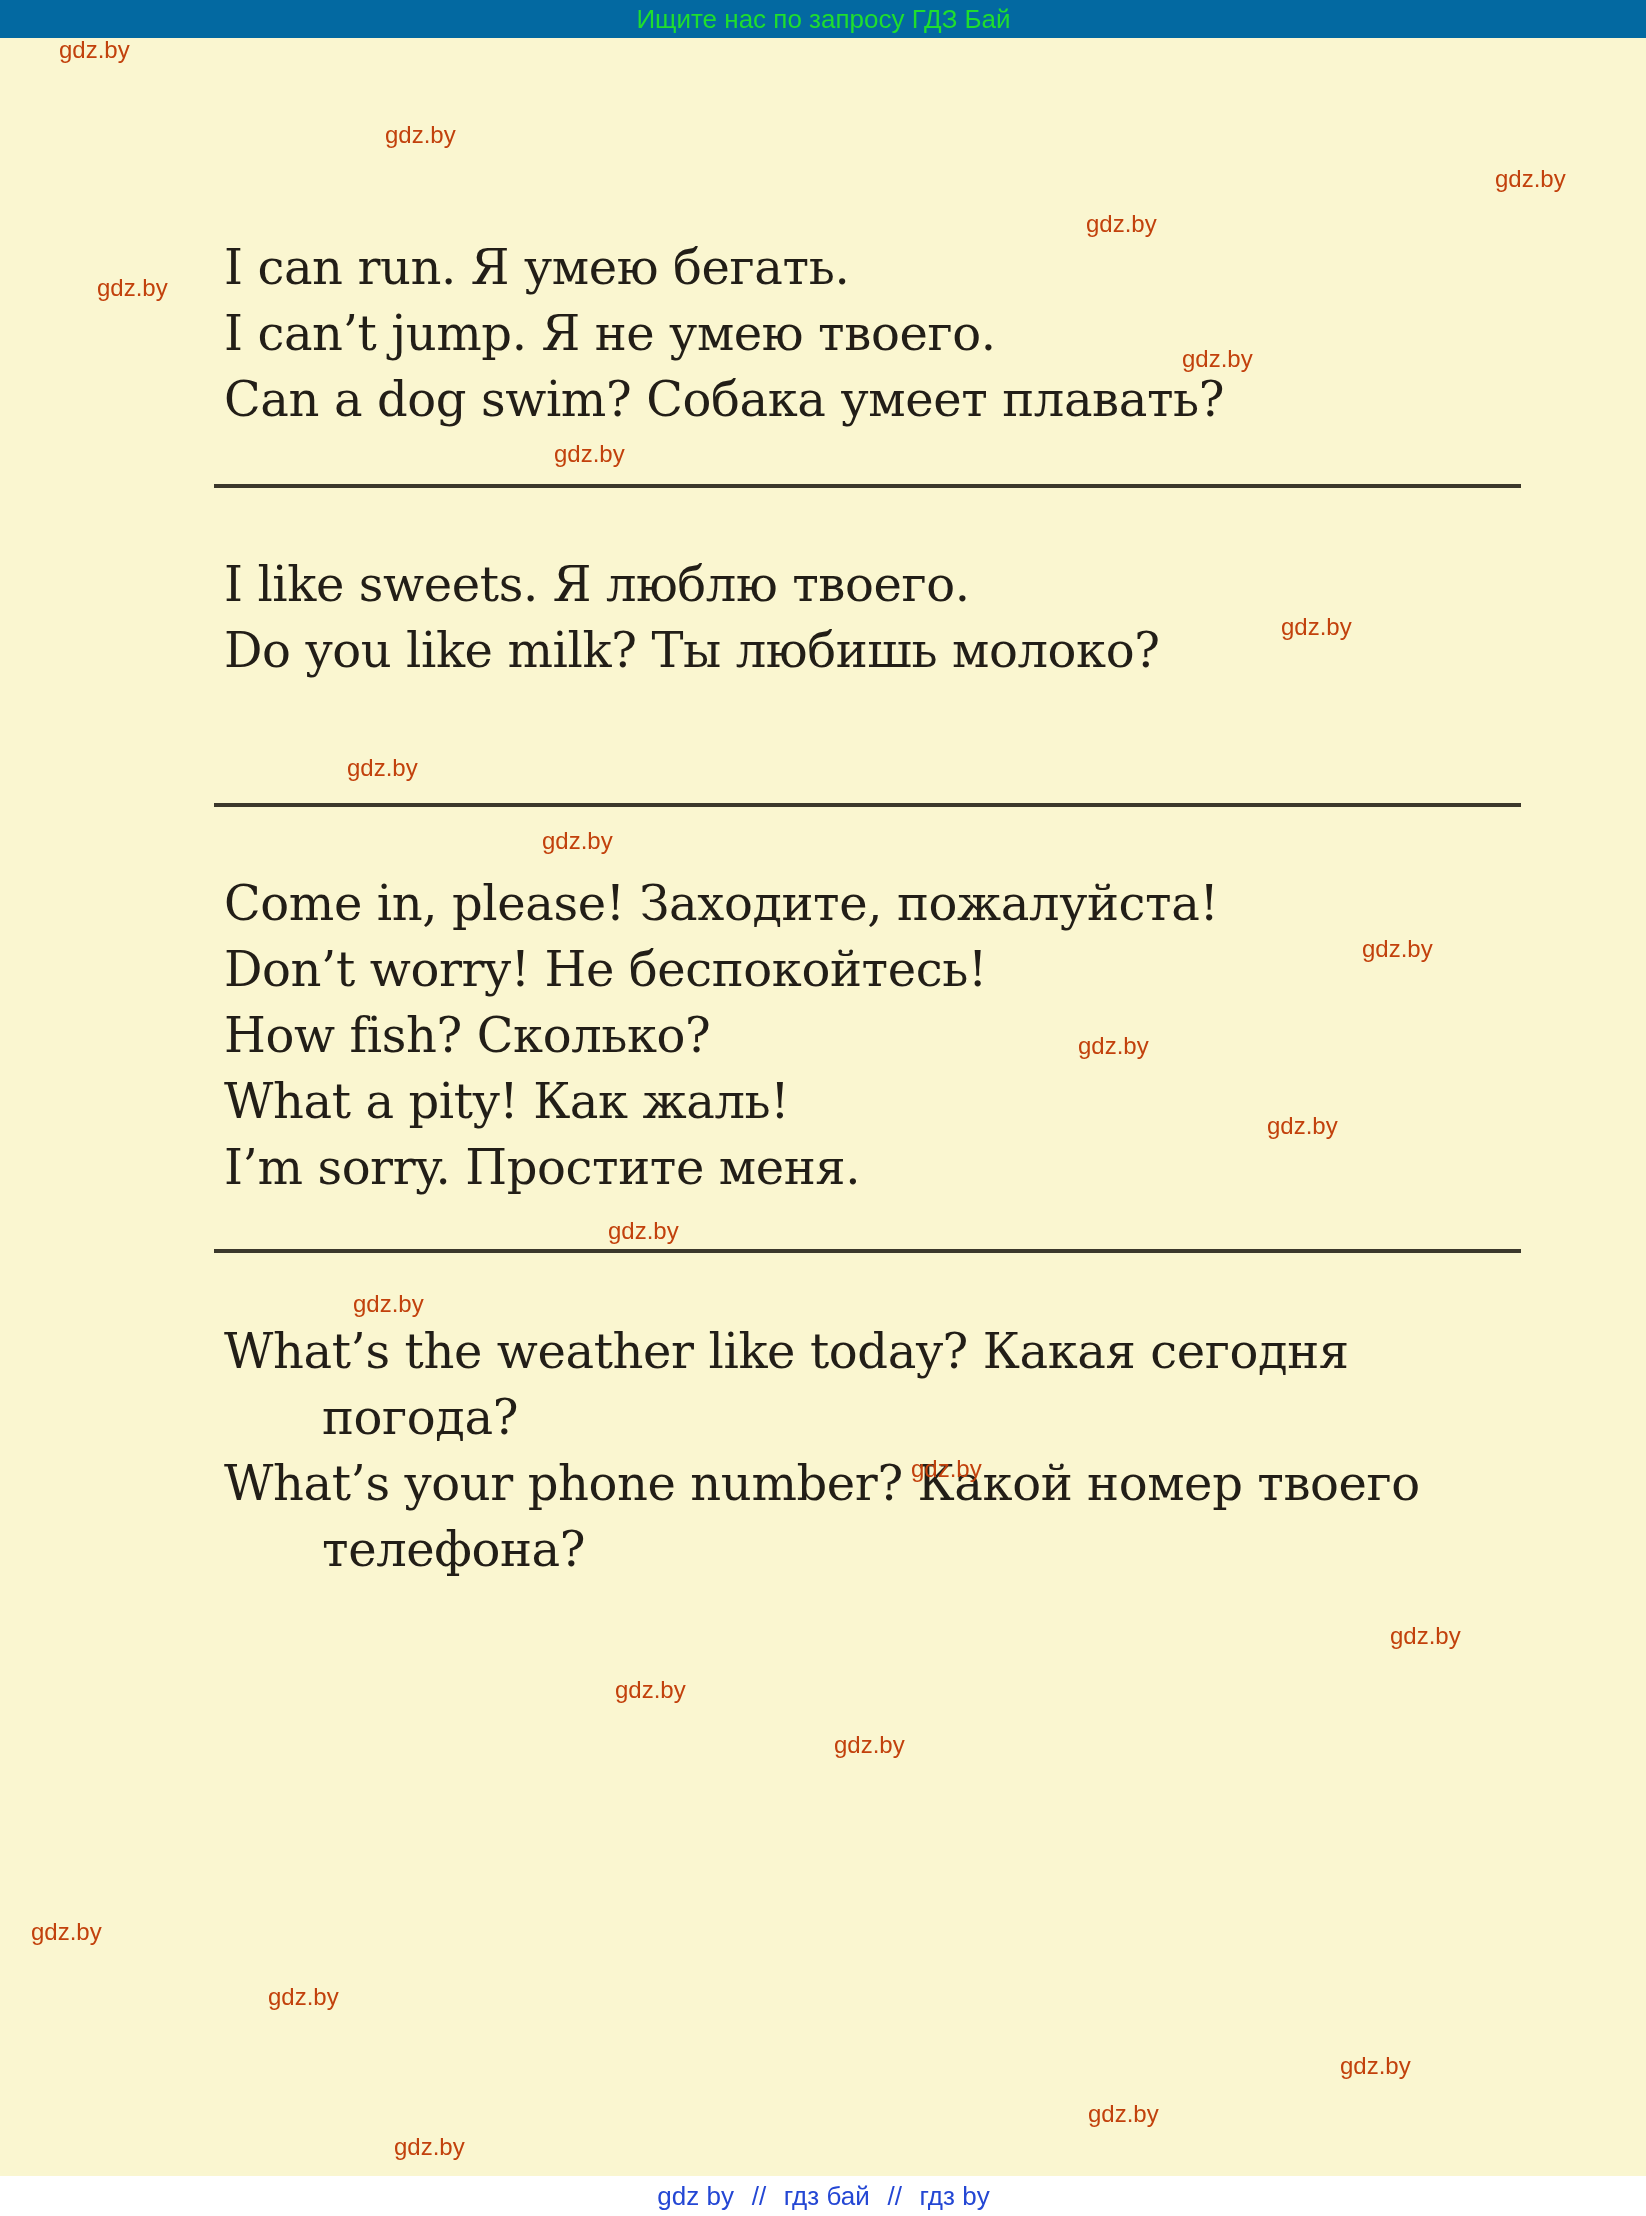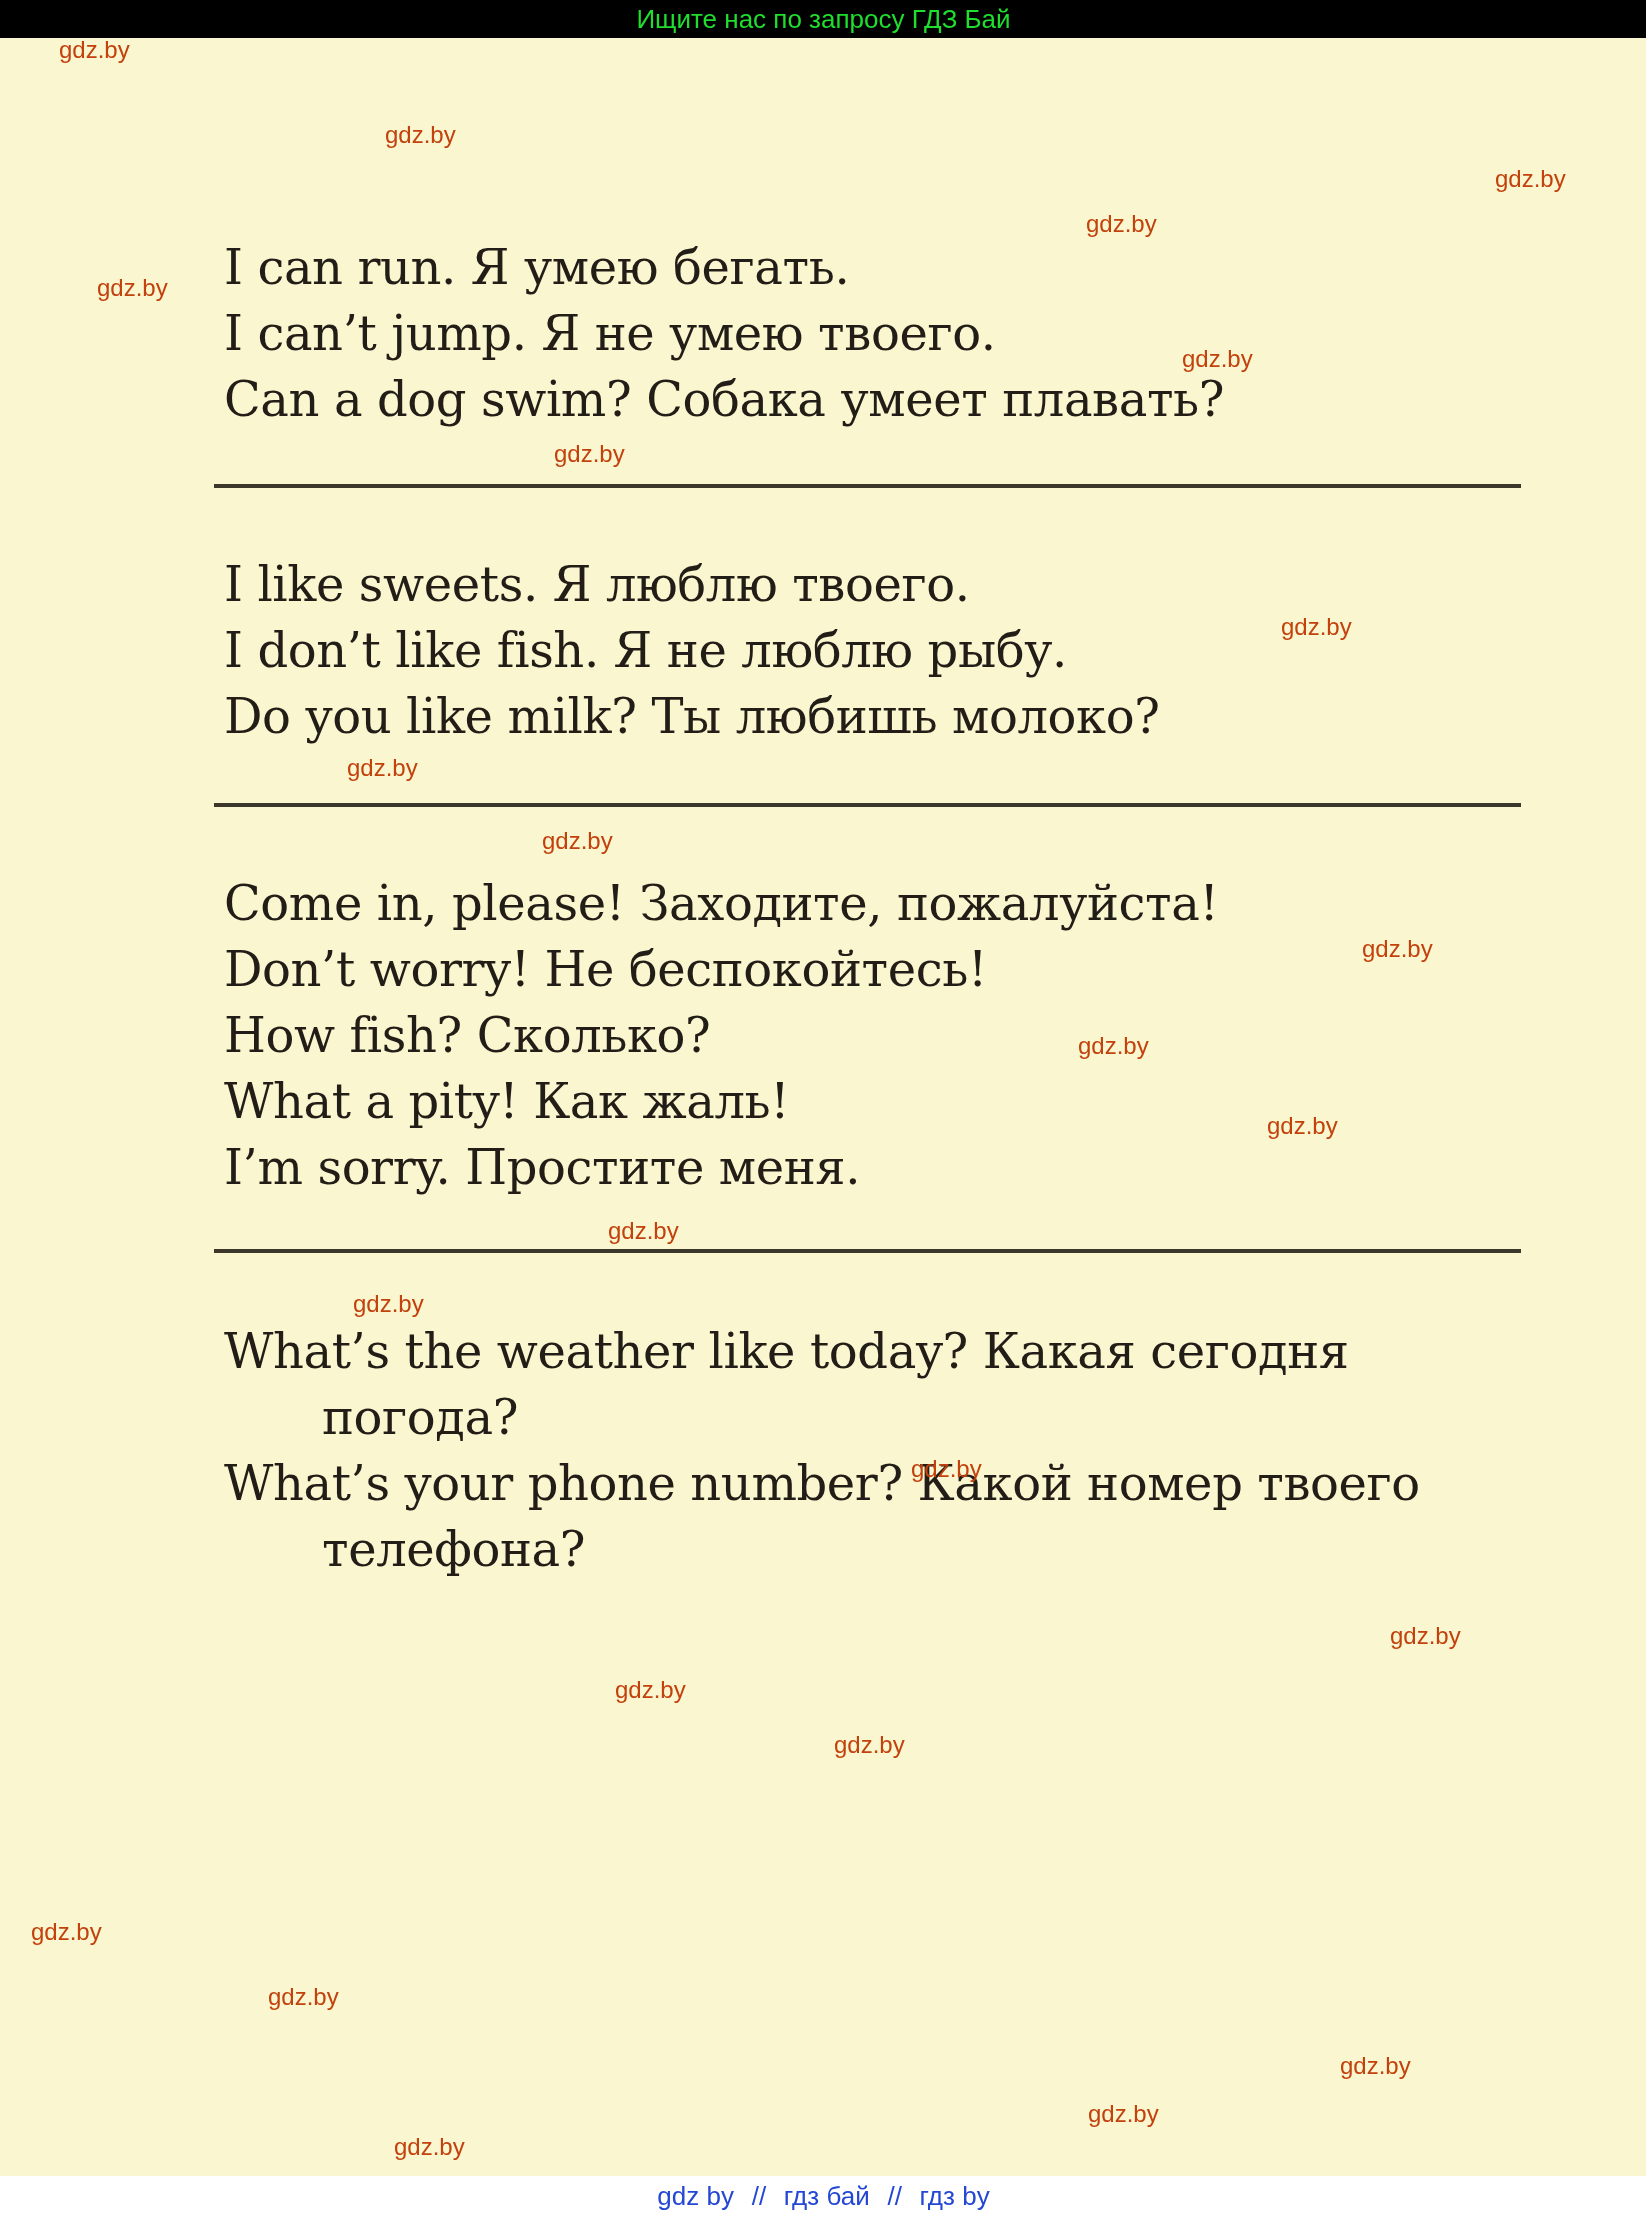--- a/index.html
+++ b/index.html
@@ -9,21 +9,21 @@
     height: 2216px;
     background: #ffffff;
     overflow: hidden;
     font-family: "Liberation Sans", sans-serif;
   }
   
   .top-banner {
     position: absolute;
     left: 0; top: 0;
     width: 100%; height: 38px;
-    background: #000000;
+    background: #0369a1;
     display: flex;
     align-items: center;
     justify-content: center;
   }
   .top-banner .banner-text {
     color: #1FDE2E;
     font-size: 26px;
     line-height: 26px;
     font-family: "Liberation Sans", sans-serif;
   }
@@ -96,21 +96,20 @@
   <div class="block" style="top:234px">
     <p class="entry"><span class="en">I can run.</span> <span class="ru">Я умею бегать.</span></p>
     <p class="entry"><span class="en">I can’t jump.</span> <span class="ru">Я не умею твоего.</span></p>
     <p class="entry"><span class="en">Can a dog swim?</span> <span class="ru">Собака умеет плавать?</span></p>
   </div>
 
   <div class="separator" style="top:484px"></div>
 
   <div class="block" style="top:551px">
     <p class="entry"><span class="en">I like sweets.</span> <span class="ru">Я люблю твоего.</span></p>
-    <p class="entry"><span class="en">I don’t like fish.</span> <span class="ru">Я не люблю рыбу.</span></p>
     <p class="entry"><span class="en">Do you like milk?</span> <span class="ru">Ты любишь молоко?</span></p>
   </div>
 
   <div class="separator" style="top:803px"></div>
 
   <div class="block" style="top:870px">
     <p class="entry"><span class="en">Come in, please!</span> <span class="ru">Заходите, пожалуйста!</span></p>
     <p class="entry"><span class="en">Don’t worry!</span> <span class="ru">Не беспокойтесь!</span></p>
     <p class="entry"><span class="en">How fish?</span> <span class="ru">Сколько?</span></p>
     <p class="entry"><span class="en">What a pity!</span> <span class="ru">Как жаль!</span></p>

